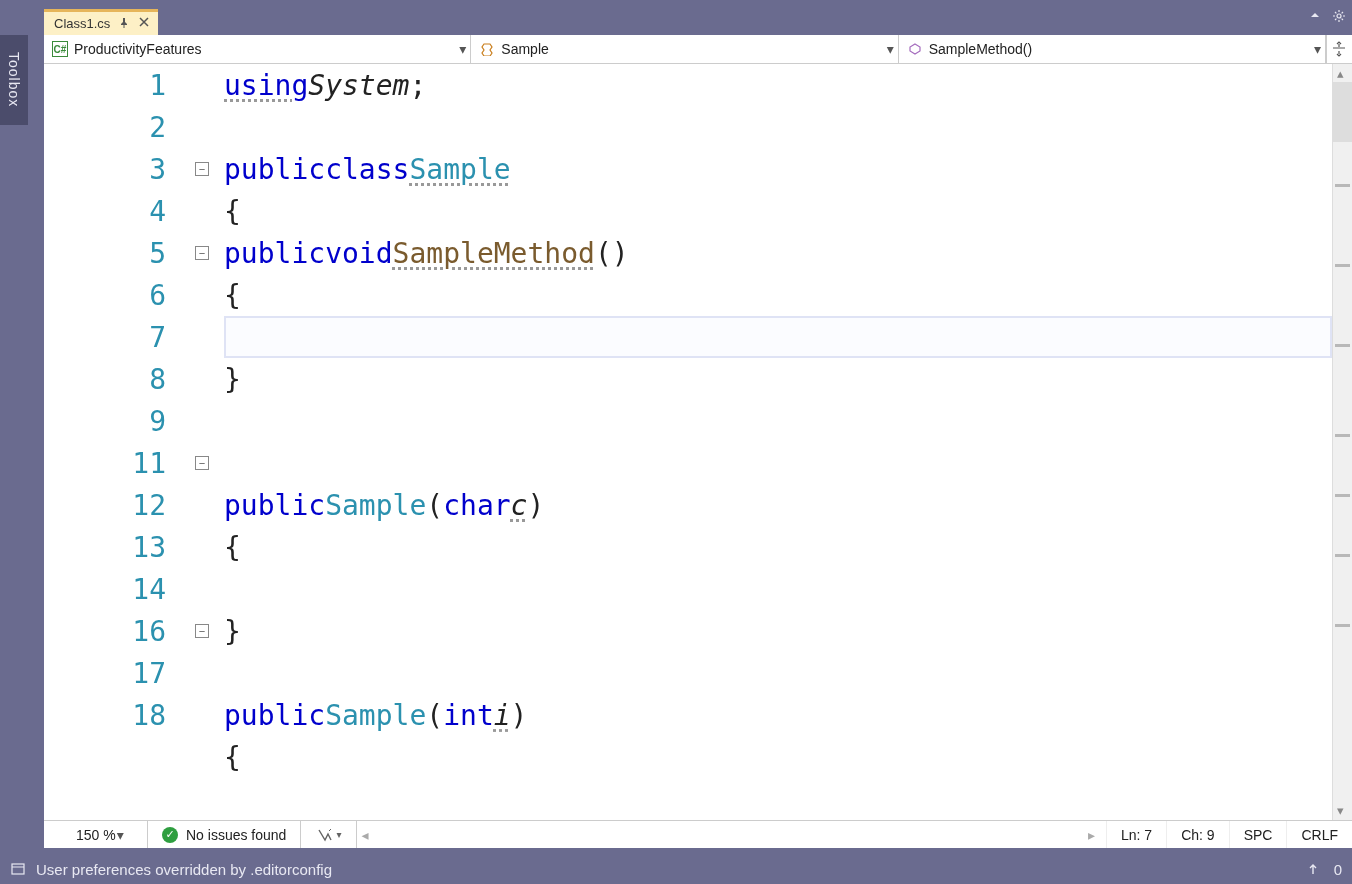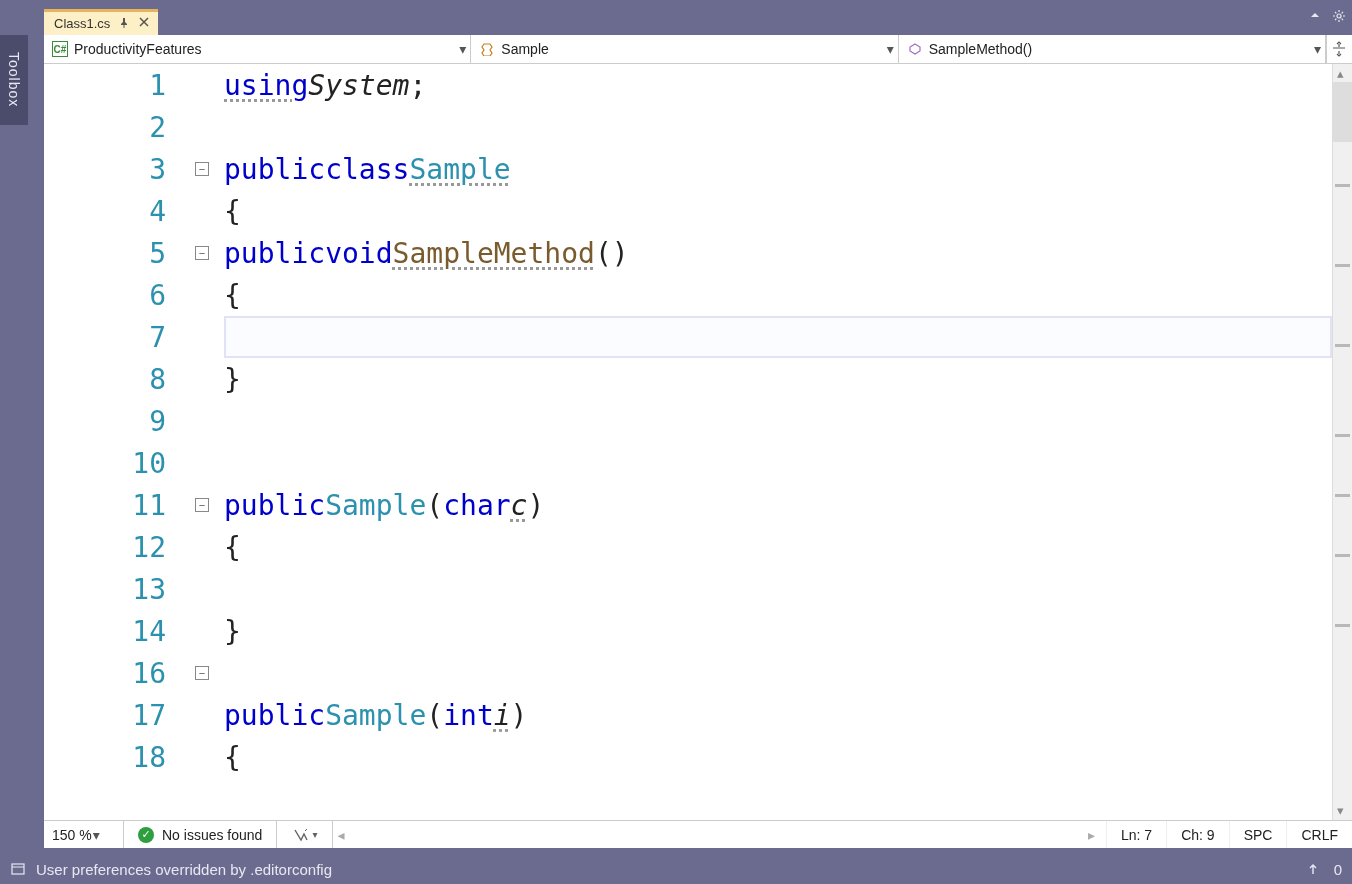--- a/index.html
+++ b/index.html
@@ -228,20 +228,21 @@
   color: #222;
 }
 .zoom-box {
   width: 80px;
   padding-left: 8px;
   display: flex;
   align-items: center;
   gap: 1px;
   border-right: 1px solid #ccc;
   height: 100%;
+  margin-left: 24px;
 }
 .health {
   display: flex;
   align-items: center;
   gap: 8px;
   padding: 0 14px;
   border-right: 1px solid #ccc;
   height: 100%;
 }
 .health-dot {
@@ -411,26 +412,20 @@
         </div>
       </div>
     <div class="line-row">
         <div class="line-num">8</div>
         <div class="fold-col">
           <div class="fold-line" style="top:0;bottom:0"></div>
         </div>
       </div>
     <div class="line-row">
         <div class="line-num">9</div>
-        <div class="fold-col">
-          <div class="fold-line" style="top:0;bottom:0"></div>
-        </div>
-      </div>
-    <div class="line-row">
-        <div class="line-num">10</div>
         <div class="fold-col">
           <div class="fold-line" style="top:0;bottom:0"></div>
         </div>
       </div>
     <div class="line-row">
         <div class="line-num">11</div>
         <div class="fold-col">
           <div class="fold-box">−</div>
         </div>
       </div>

